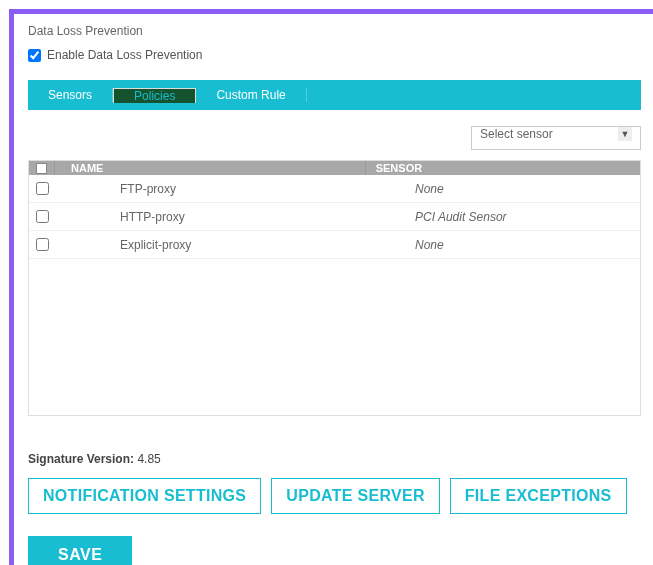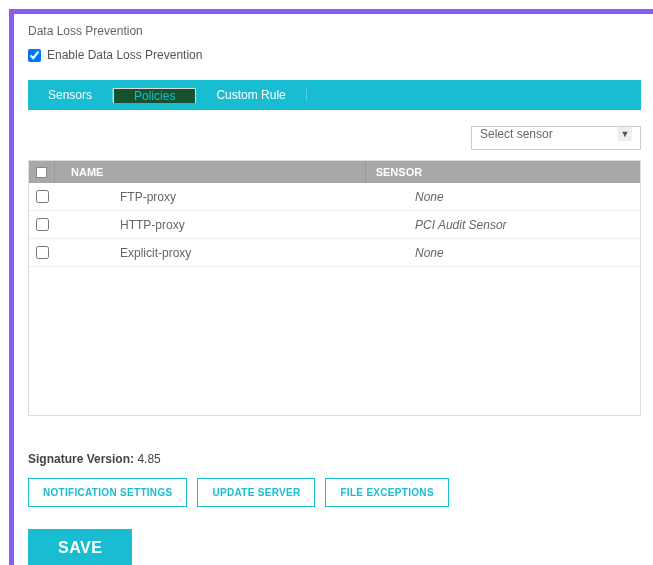--- a/index.html
+++ b/index.html
@@ -98,21 +98,21 @@
     height: 256px;
     display: flex;
     flex-direction: column;
   }
   .thead {
     display: flex;
     background: #a8a8a8;
     color: #fff;
     font-weight: bold;
     font-size: 11px;
-    height: 22px;
+    height: 14px;
     align-items: center;
   }
   .th-check {
     width: 26px;
     display: flex;
     align-items: center;
     justify-content: center;
     border-right: 1px solid #999;
     height: 100%;
   }
@@ -166,21 +166,21 @@
   .btnrow {
     display: flex;
     gap: 10px;
     margin-top: 12px;
   }
   .btn-outline {
     border: 1px solid #18bdd1;
     color: #18bdd1;
     background: #fff;
     padding: 8px 14px;
-    font-size: 10px;
+    font-size: 16px;
     font-weight: bold;
     letter-spacing: 0.3px;
     cursor: pointer;
   }
   .saverow { margin-top: 22px; }
   .btn-solid {
     background: #18bdd1;
     color: #fff;
     border: none;
     padding: 10px 30px;

